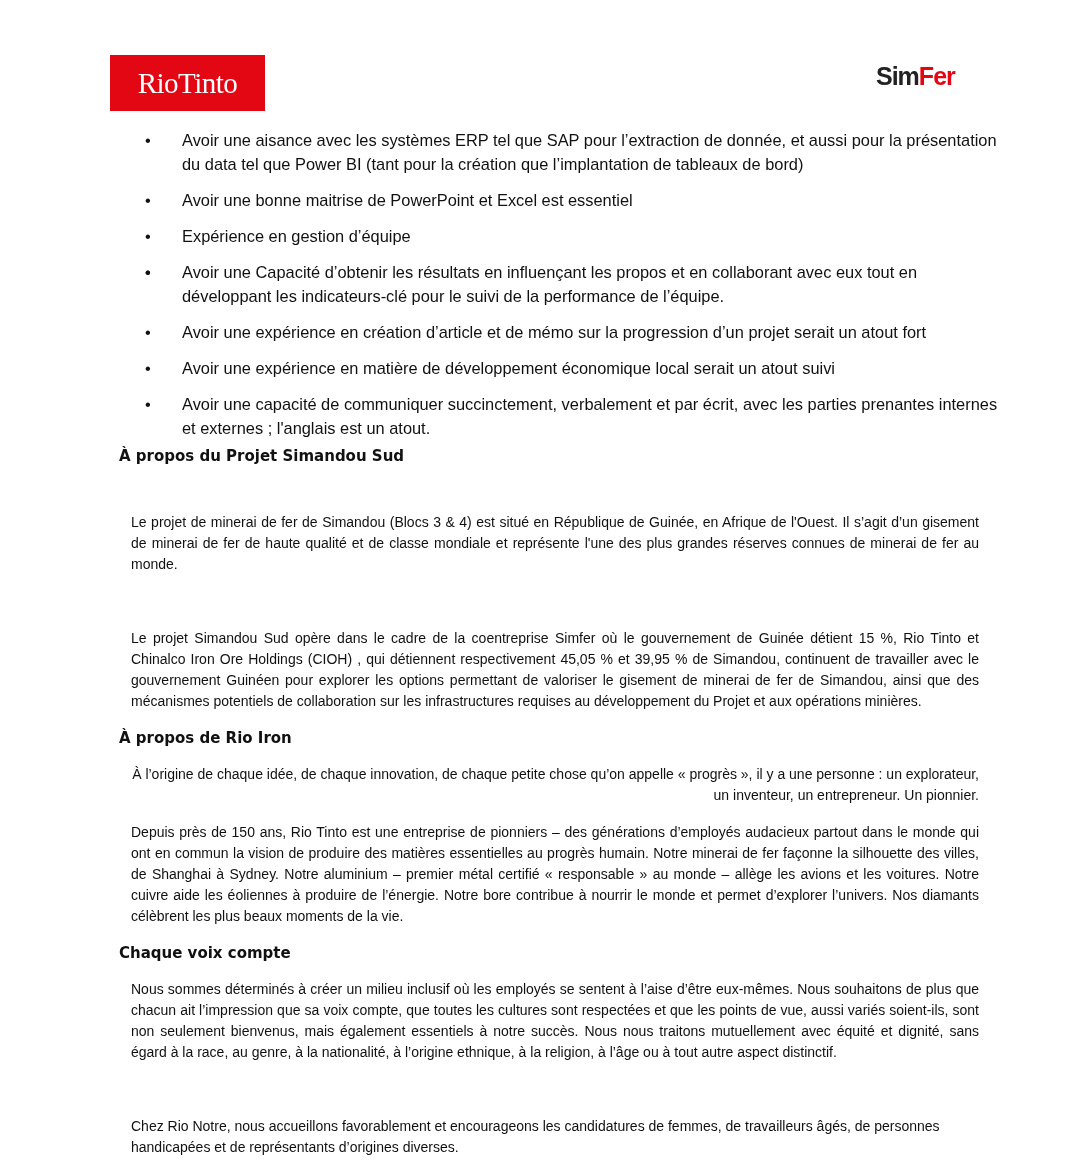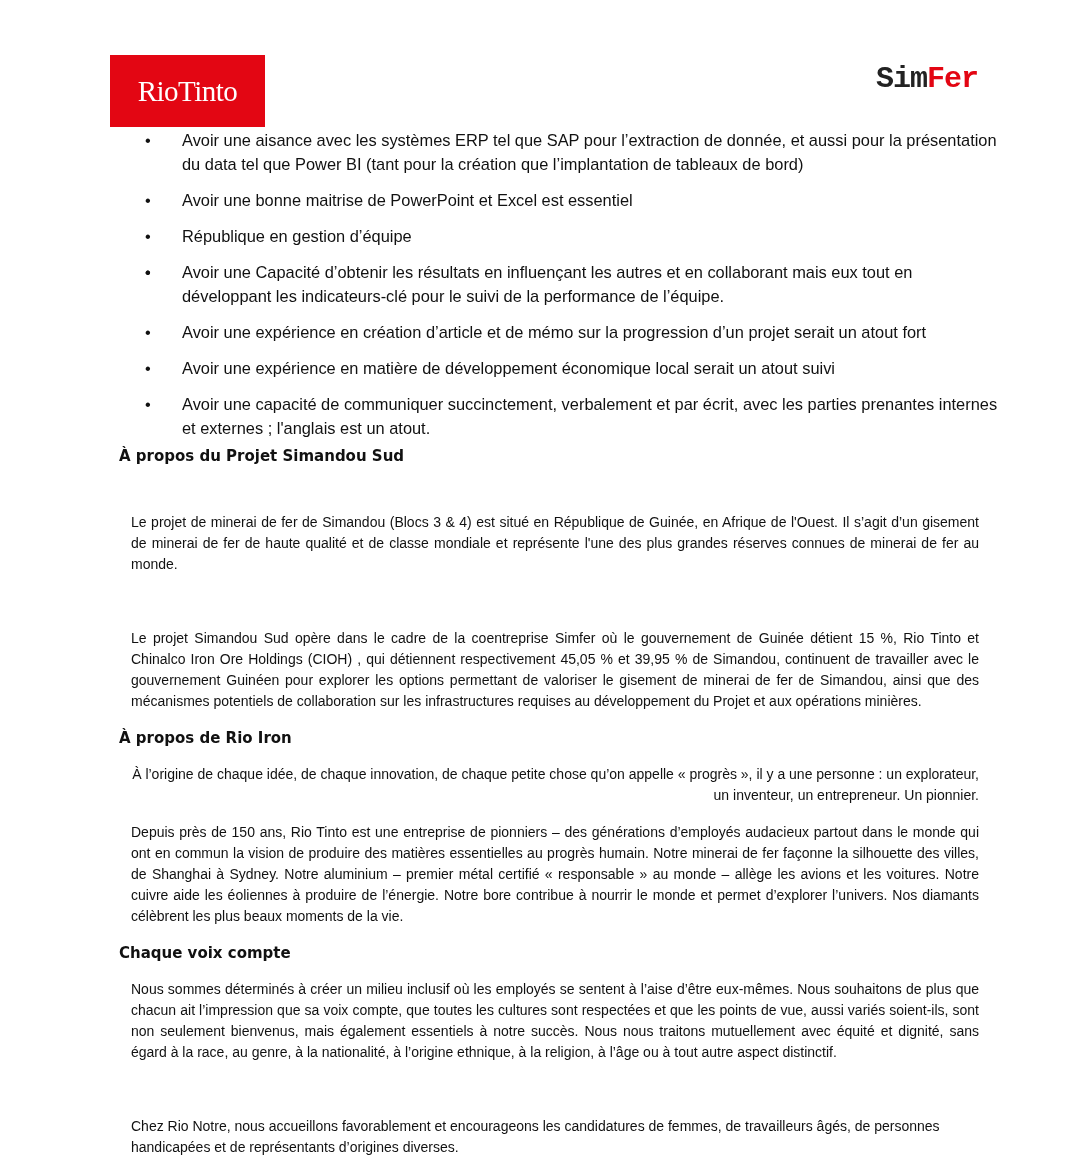--- a/index.html
+++ b/index.html
@@ -1,24 +1,24 @@
 <!DOCTYPE html>
 <html><head>
 <meta charset="utf-8">
 <style>
   html, body { margin:0; padding:0; background:#ffffff; }
   body { width:1068px; height:1164px; position:relative; overflow:hidden; color:#111; }
   .logo-rt {
-    position:absolute; left:110px; top:55px; width:155px; height:72px;
+    position:absolute; left:110px; top:55px; width:155px; height:56px;
     background:#e30613; color:#fff; display:flex; align-items:center; justify-content:center;
     font-family:"Liberation Serif", serif; font-size:29px; letter-spacing:-0.5px;
   }
   .logo-sf {
-    position:absolute; left:876px; top:62px; font-family:Liberation Mono, monospace;
-    font-weight:bold; font-size:30px; letter-spacing:-1px; color:#222;
+    position:absolute; left:876px; top:62px; font-family:Liberation Sans, sans-serif;
+    font-weight:bold; font-size:25px; letter-spacing:-1px; color:#222;
   }
   .logo-sf .fe { color:#e30613; }
   .content { position:absolute; left:115px; top:128px; width:880px;
     font-family:"Liberation Sans", sans-serif; font-size:16.4px; line-height:24px; }
   ul.bullets { list-style:none; margin:0; padding:0; }
   ul.bullets li { position:relative; padding-left:67px; margin-bottom:12px; width:820px; }
   ul.bullets li .dot { position:absolute; left:30px; top:0; }
   h3 { font-family:"DejaVu Sans", sans-serif; font-weight:bold; font-size:15px; margin:4px; line-height:20px; }
   p { margin:16px; text-align:justify; line-height:21px; font-size:14px; }
   .gap { height:21px; }
@@ -26,23 +26,23 @@
 </head>
 <body>
 
 <div class="logo-rt">RioTinto</div>
 <div class="logo-sf"><span>Sim</span><span class="fe">Fer</span></div>
 
 <div class="content">
   <ul class="bullets">
     <li><span class="dot">•</span><span>Avoir une aisance avec les systèmes ERP tel que SAP pour l’extraction de donnée, et aussi pour la présentation du data tel que Power BI (tant pour la création que l’implantation de tableaux de bord)</span></li>
     <li><span class="dot">•</span><span>Avoir une bonne maitrise de PowerPoint et Excel est essentiel</span></li>
-    <li><span class="dot">•</span><span>République en gestion d’équipe</span></li>
+    <li><span class="dot">•</span><span>Expérience en gestion d’équipe</span></li>
     <li><span class="dot">•</span></li>
-    <li><span class="dot">•</span><span>Avoir une Capacité d’obtenir les résultats en influençant les autres et en collaborant mais eux tout en développant les indicateurs-clé pour le suivi de la performance de l’équipe.</span></li>
+    <li><span class="dot">•</span><span>Avoir une Capacité d’obtenir les résultats en influençant les propos et en collaborant avec eux tout en développant les indicateurs-clé pour le suivi de la performance de l’équipe.</span></li>
     <li><span class="dot">•</span><span>Avoir une expérience en création d’article et de mémo sur la progression d’un projet serait un atout fort</span></li>
     <li><span class="dot">•</span><span>Avoir une expérience en matière de développement économique local serait un atout suivi</span></li>
     <li style="margin-bottom:6px"><span class="dot">•</span><span>Avoir une capacité de communiquer succinctement, verbalement et par écrit, avec les parties prenantes internes et externes ; l'anglais est un atout.</span></li>
   </ul>
 
   <h3>À propos du Projet Simandou Sud</h3>
   <div style="height:26px"></div>
   <p>Le projet de minerai de fer de Simandou (Blocs 3 &amp; 4) est situé en République de Guinée, en Afrique de l'Ouest. Il s’agit d’un gisement de minerai de fer de haute qualité et de classe mondiale et représente l'une des plus grandes réserves connues de minerai de fer au monde.</p>
   <div class="gap"></div>
   <p>Le projet Simandou Sud opère dans le cadre de la coentreprise Simfer où le gouvernement de Guinée détient 15 %, Rio Tinto et Chinalco Iron Ore Holdings (CIOH) , qui détiennent respectivement 45,05 % et 39,95 % de Simandou, continuent de travailler avec le gouvernement Guinéen pour explorer les options permettant de valoriser le gisement de minerai de fer de Simandou, ainsi que des mécanismes potentiels de collaboration sur les infrastructures requises au développement du Projet et aux opérations minières.</p>

